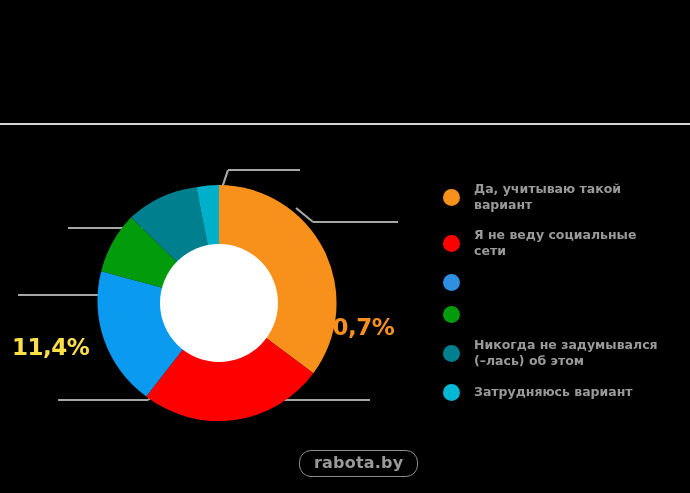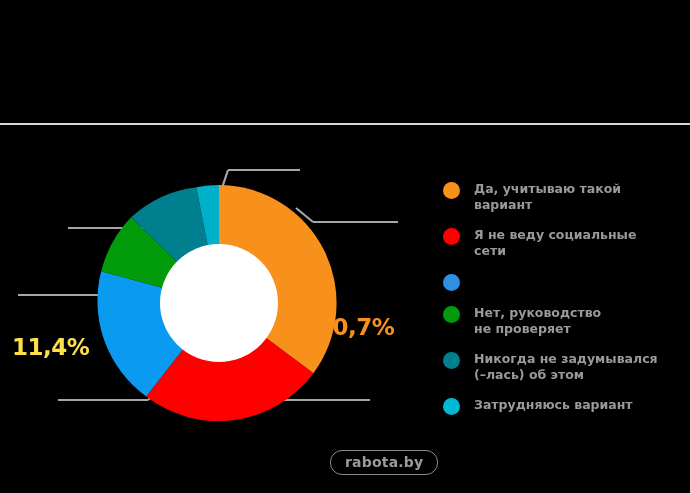--- a/index.html
+++ b/index.html
@@ -57,21 +57,21 @@
 
   
   .legend {
     position: absolute;
     left: 443px;
     top: 181px;
     width: 235px;
   }
   .legend-item {
     display: flex;
-    align-items: flex-start;
+    align-items: center;
     margin-bottom: 14px;
   }
   .legend-swatch {
     width: 17px;
     height: 17px;
     border-radius: 50%;
     flex: 0 0 17px;
     margin-top: 1px;
   }
   .legend-label {
@@ -80,29 +80,29 @@
     font-family: "DejaVu Sans", sans-serif;
     font-weight: bold;
     font-size: 12.5px;
     line-height: 16px;
     white-space: pre-line;
   }
 
   
   .badge {
     position: absolute;
-    left: 330px;
+    left: 299px;
     top: 450px;
     padding: 4px 14px 5px;
     border: 1.5px solid #8c8c8c;
     border-radius: 12px;
     color: #9a9a9a;
     font-family: "DejaVu Sans", sans-serif;
     font-weight: bold;
-    font-size: 14px;
+    font-size: 16px;
     letter-spacing: 0.2px;
     line-height: 1;
   }
 </style>
 </head>
 <body>
 
 <div class="divider"></div>
 
 <div class="chart-area">
@@ -155,22 +155,20 @@
   <div class="legend-item">
     <span class="legend-swatch" style="background:#ff0000"></span>
     <span class="legend-label">Я не веду социальные
 сети</span>
   </div>
   <div class="legend-item">
     <span class="legend-swatch" style="background:#2f8fe0"></span>
   </div>
   <div class="legend-item" style="margin-top:14px">
     <span class="legend-swatch" style="background:#019b0c"></span>
-    <span class="legend-label">Нет, руководство
-не проверяет</span>
   </div>
   <div class="legend-item">
     <span class="legend-swatch" style="background:#00808f"></span>
     <span class="legend-label">Никогда не задумывался
 (–лась) об этом</span>
   </div>
   <div class="legend-item">
     <span class="legend-swatch" style="background:#00b8d4"></span>
     <span class="legend-label">Затрудняюсь вариант</span>
   </div>

